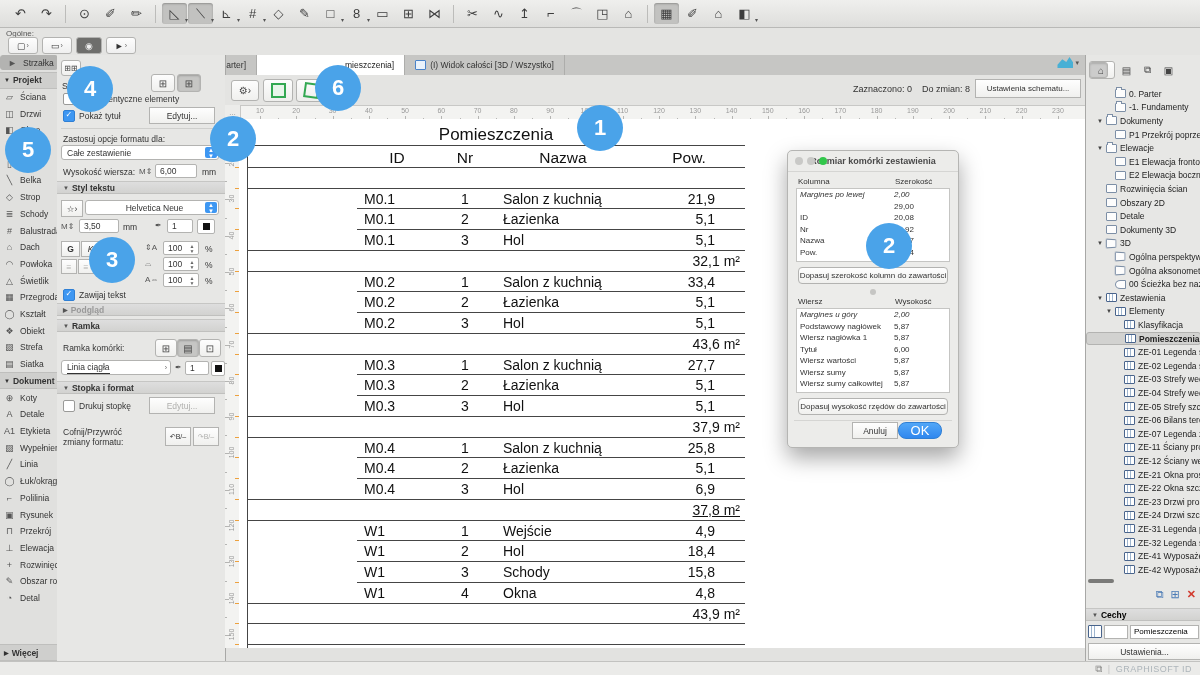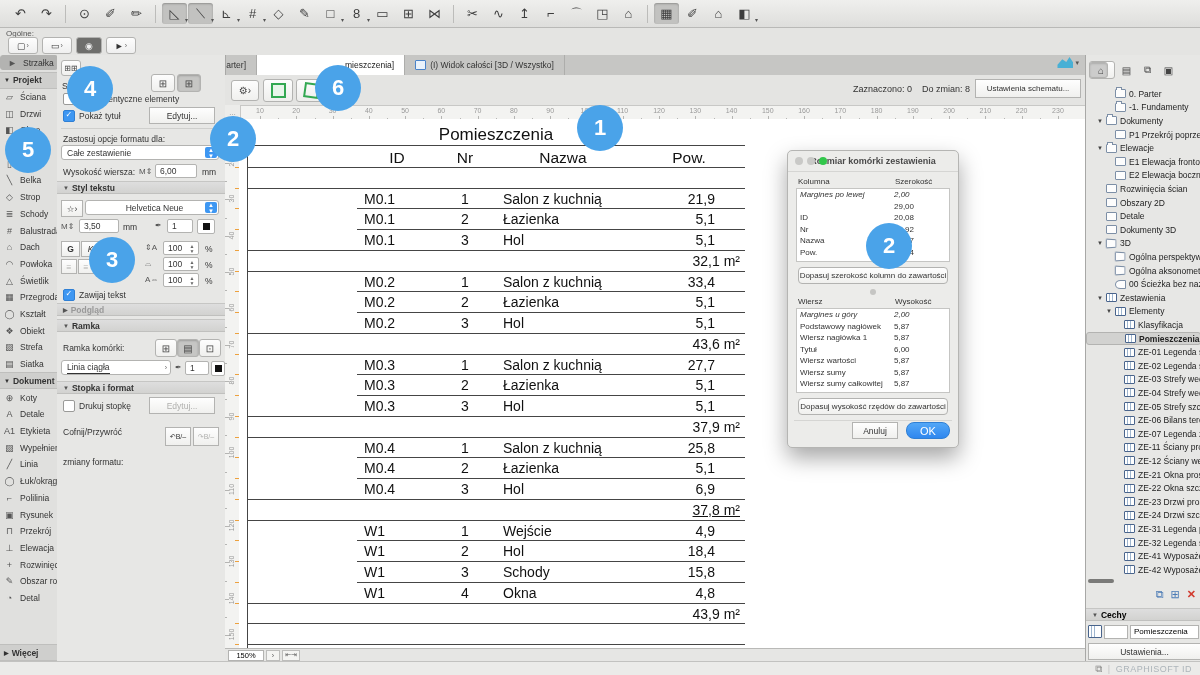--- a/index.html
+++ b/index.html
@@ -83,21 +83,21 @@
   .tl.green{background:#32c74b}
   .dlist{position:absolute;left:8px;right:8px;background:#fff;border:1px solid #c5c5c3}
   .drow{height:11.5px;display:flex;align-items:center;font-size:8px}
   .drow .dl{flex:1;padding-left:3px;white-space:nowrap;overflow:hidden}
   .drow .dv{width:55px;flex:none}
   .drow.it{font-style:italic}
   .dhdr{position:absolute;left:8px;right:8px;display:flex;font-size:8px;color:#333}
   .dhdr .dl{flex:1;padding-left:2px}
   .dhdr .dv{width:55px;flex:none}
   .dbtn{position:absolute;left:10px;right:10px;height:15px;background:linear-gradient(#fefefe,#f0f0ee);border:1px solid #b3b3b1;border-radius:4px;display:flex;align-items:center;justify-content:center;font-size:8px;color:#333}
-  #dlg-ok{position:absolute;right:8px;bottom:8px;width:42px;height:15px;background:linear-gradient(#52a7f7,#2f87ef);border:1px solid #2f7fd4;border-radius:8px;color:#fff;display:flex;align-items:center;justify-content:center;font-size:11px}
+  #dlg-ok{position:absolute;right:16px;bottom:8px;width:42px;height:15px;background:linear-gradient(#52a7f7,#2f87ef);border:1px solid #2f7fd4;border-radius:8px;color:#fff;display:flex;align-items:center;justify-content:center;font-size:13px}
   #dlg-cancel{position:absolute;right:60px;bottom:8px;width:44px;height:15px}
   #dlg-split{position:absolute;left:50%;width:6px;height:6px;border-radius:50%;background:#c5c5c3;transform:translateX(-50%)}
   
   #navigator{left:1085px;top:55px;width:115px;height:606px;background:#e7e7e5;border-left:1px solid #a8a8a6;box-sizing:border-box}
   #navhead{position:absolute;left:0;top:0;width:115px;height:30px;display:flex;align-items:center;gap:2px;padding:0 3px;box-sizing:border-box}
   .navtab{width:19px;height:16px;border-radius:3px;display:flex;align-items:center;justify-content:center;font-size:10px;color:#444}
   .navtab.sel{background:#cccccb;box-shadow:inset 0 1px 2px rgba(0,0,0,.15)}
   #navchooser{width:24px;height:16px;background:linear-gradient(#fefefe,#f0f0ee);border:1px solid #b3b3b1;border-radius:3px;display:flex;align-items:center;justify-content:center;font-size:8px;color:#444;gap:1px}
   #navtree{position:absolute;left:0;top:32px;width:115px;height:490px;overflow:hidden}
   .nitem{position:absolute;left:0;width:115px;height:13.6px;display:flex;align-items:center;gap:3px;font-size:8.5px;color:#222;white-space:nowrap;overflow:hidden}
@@ -432,21 +432,21 @@
     <div class="schdr" style="top:326px">
         <span class="tri">▼</span>
         <span>Stopka i format</span>
       </div>
     <div class="chk" style="left:6px;top:345px">
       <span class="box"></span>
       <span>Drukuj stopkę</span>
     </div>
     <div class="sbtn dis" style="left:92px;top:342px;width:64px;height:15px">Edytuj...</div>
     <div class="lbl" style="left:6px;top:372px">Cofnij/Przywróć</div>
-    <div class="lbl" style="left:6px;top:402px">zmiany formatu:</div>
+    <div class="lbl" style="left:6px;top:382px">zmiany formatu:</div>
     <div class="sbtn" style="left:108px;top:372px;width:24px;height:17px;font-size:7px">↶B/–</div>
     <div class="sbtn dis" style="left:136px;top:372px;width:24px;height:17px;font-size:7px">↷B/–</div>
   <div class="mini" style="left: 88px; top: 188px;">⇕A</div>
       <div class="inp" style="left: 106px; top: 186px; width: 36px;">
         <span>100</span>
         <span class="spin">▲<br>▼</span>
       </div>
       <div class="lbl" style="left: 148px; top: 189px;">%</div>
       <div class="mini" style="left: 88px; top: 204px;">⌓</div>
       <div class="inp" style="left: 106px; top: 202px; width: 36px;">
@@ -718,25 +718,20 @@
       <div class="tline" style="top: 484px; left: 8px; width: 498px;"></div>
       <div class="tcell" style="left: 394px; top: 486.54px; width: 107px; font-size: 14px; text-align: right;">43,9 m²</div>
       <div class="tline" style="top: 504px; left: 8px; width: 498px;"></div>
       <div class="tline" style="top: 525px; left: 8px; width: 498px;"></div>
       <div class="tcell" style="left: 125px; top: 528.02px; width: 70px; font-size: 14px; text-align: left;">M1.1</div>
       <div class="tcell" style="left: 198px; top: 528.02px; width: 56px; font-size: 14px; text-align: center;">1</div>
       <div class="tcell" style="left: 264px; top: 528.02px; width: 128px; font-size: 14px; text-align: left;">Salon z kuchnią</div>
       <div class="tcell" style="left: 394px; top: 528.02px; width: 82px; font-size: 14px; text-align: right;">24,9</div>
     </div>
 
-  <div id="zoombar" class="abs">
-    <div id="zoomval">150%</div>
-    <div class="zbtn">›</div>
-    <div class="zbtn" style="min-width:16px">⇤⇥</div>
-  </div>
 
   <div id="dialog" class="abs">
     <div id="dlg-titlebar">
         <span>Rozmiar komórki zestawienia</span>
       </div>
     <span class="tl" style="left:7px"></span>
     <span class="tl" style="left:19px"></span>
     <span class="tl green" style="left:31px"></span>
     <div class="dhdr" style="top:26px">
       <span class="dl">Kolumna</span>

